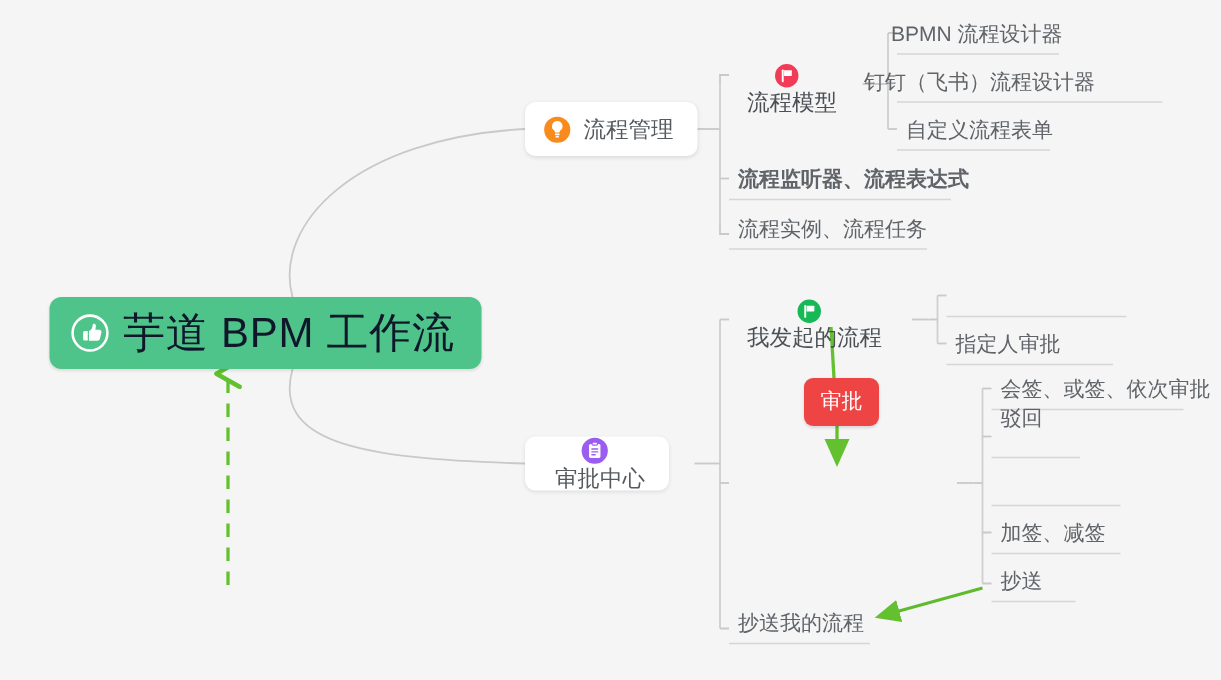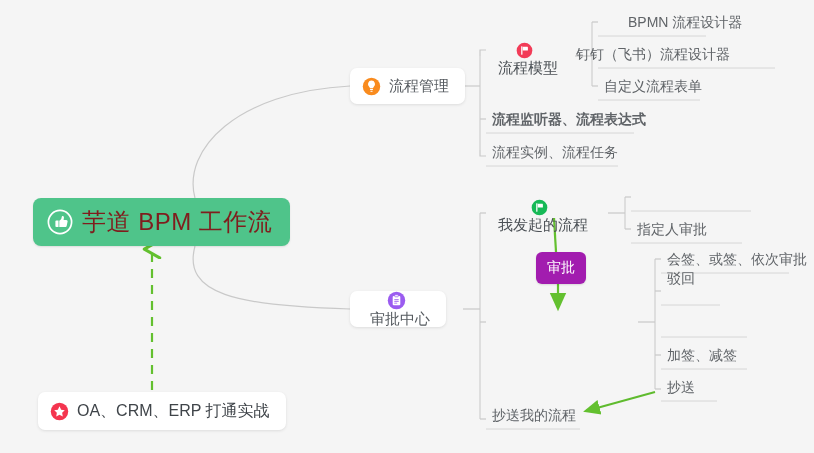--- a/index.html
+++ b/index.html
@@ -39,22 +39,22 @@
 
   
   .node-root {
     background: #4fc48a;
     border-radius: 8px;
     padding: 0 18px 0 14px;
     height: 48px;
     box-shadow: 0 1px 2px rgba(0,0,0,0.10);
   }
   .node-root .node-text {
-    color: #7f1d1d;
-    font-size: 24px;
+    color: #0f172a;
+    font-size: 28px;
     letter-spacing: 0.5px;
     margin-left: 9px;
   }
 
   
   .node-card {
     background: #ffffff;
     border-radius: 7px;
     padding: 0 16px 0 12px;
     height: 36px;
@@ -87,21 +87,21 @@
     flex-direction: column;
   }
   .node-plain .node-text {
     color: #4b5055;
     font-size: 15px;
     margin-left: 7px;
   }
 
   
   .node-tag {
-    background: #a21caf;
+    background: #ef4444;
     border-radius: 6px;
     height: 14px;
     padding: 16px 11px;
     justify-content: center;
     box-shadow: 0 1px 2px rgba(0,0,0,0.12);
   }
   .node-tag .node-text {
     color: #ffffff;
     font-size: 14px;
   }
@@ -238,21 +238,21 @@
     <span class="icon">
       <svg width="17" height="17" viewBox="0 0 20 20">
         <circle cx="10" cy="10" r="9.2" fill="#f23b57"></circle>
         <rect x="6.1" y="5.1" width="1.5" height="10" rx="0.6" fill="#ffffff"></rect>
         <path d="M7.9 5.6 h5.6 a0.5 0.5 0 0 1 0.5 0.5 v3.5 a0.5 0.5 0 0 1 -0.5 0.5 h-5.6 z" fill="#ffffff"></path>
       </svg>
     </span>
     <span class="node-text">流程模型</span>
   </div>
 
-  <div class="node node-leaf" style="left:624px; top:9px;">
+  <div class="node node-leaf" style="left:590px; top:9px;">
     <span class="node-text">BPMN 流程设计器</span>
   </div>
   <div class="node node-leaf" style="left:572px; top:41px;align-items:center;">
     <span class="node-text">钉钉（飞书）流程设计器</span>
   </div>
   <div class="node node-leaf" style="left:600px; top:73px;">
     <span class="node-text">自定义流程表单</span>
   </div>
 
   <div class="node node-leaf" style="left:488px; top:106px;font-weight:bold;">
@@ -306,24 +306,14 @@
     <span class="node-text">加签、减签</span>
   </div>
   <div class="node node-leaf" style="left:663px; top:374px;">
     <span class="node-text">抄送</span>
   </div>
 
   <div class="node node-leaf" style="left:488px; top:402px;">
     <span class="node-text">抄送我的流程</span>
   </div>
 
-  <div class="node node-card node-wide" style="left:38px; top:392px; height:38px;">
-    <span class="icon">
-      <svg width="19" height="19" viewBox="0 0 20 20">
-        <circle cx="10" cy="10" r="9.2" fill="#f4354f"></circle>
-        <path d="M10 4.6 l1.72 3.48 3.84 0.56 -2.78 2.71 0.66 3.83 -3.44 -1.81
-                 -3.44 1.81 0.66 -3.83 -2.78 -2.71 3.84 -0.56 z" fill="#ffffff"></path>
-      </svg>
-    </span>
-    <span class="node-text">OA、CRM、ERP 打通实战</span>
-  </div>
 
 </div>
 
 </body></html>

